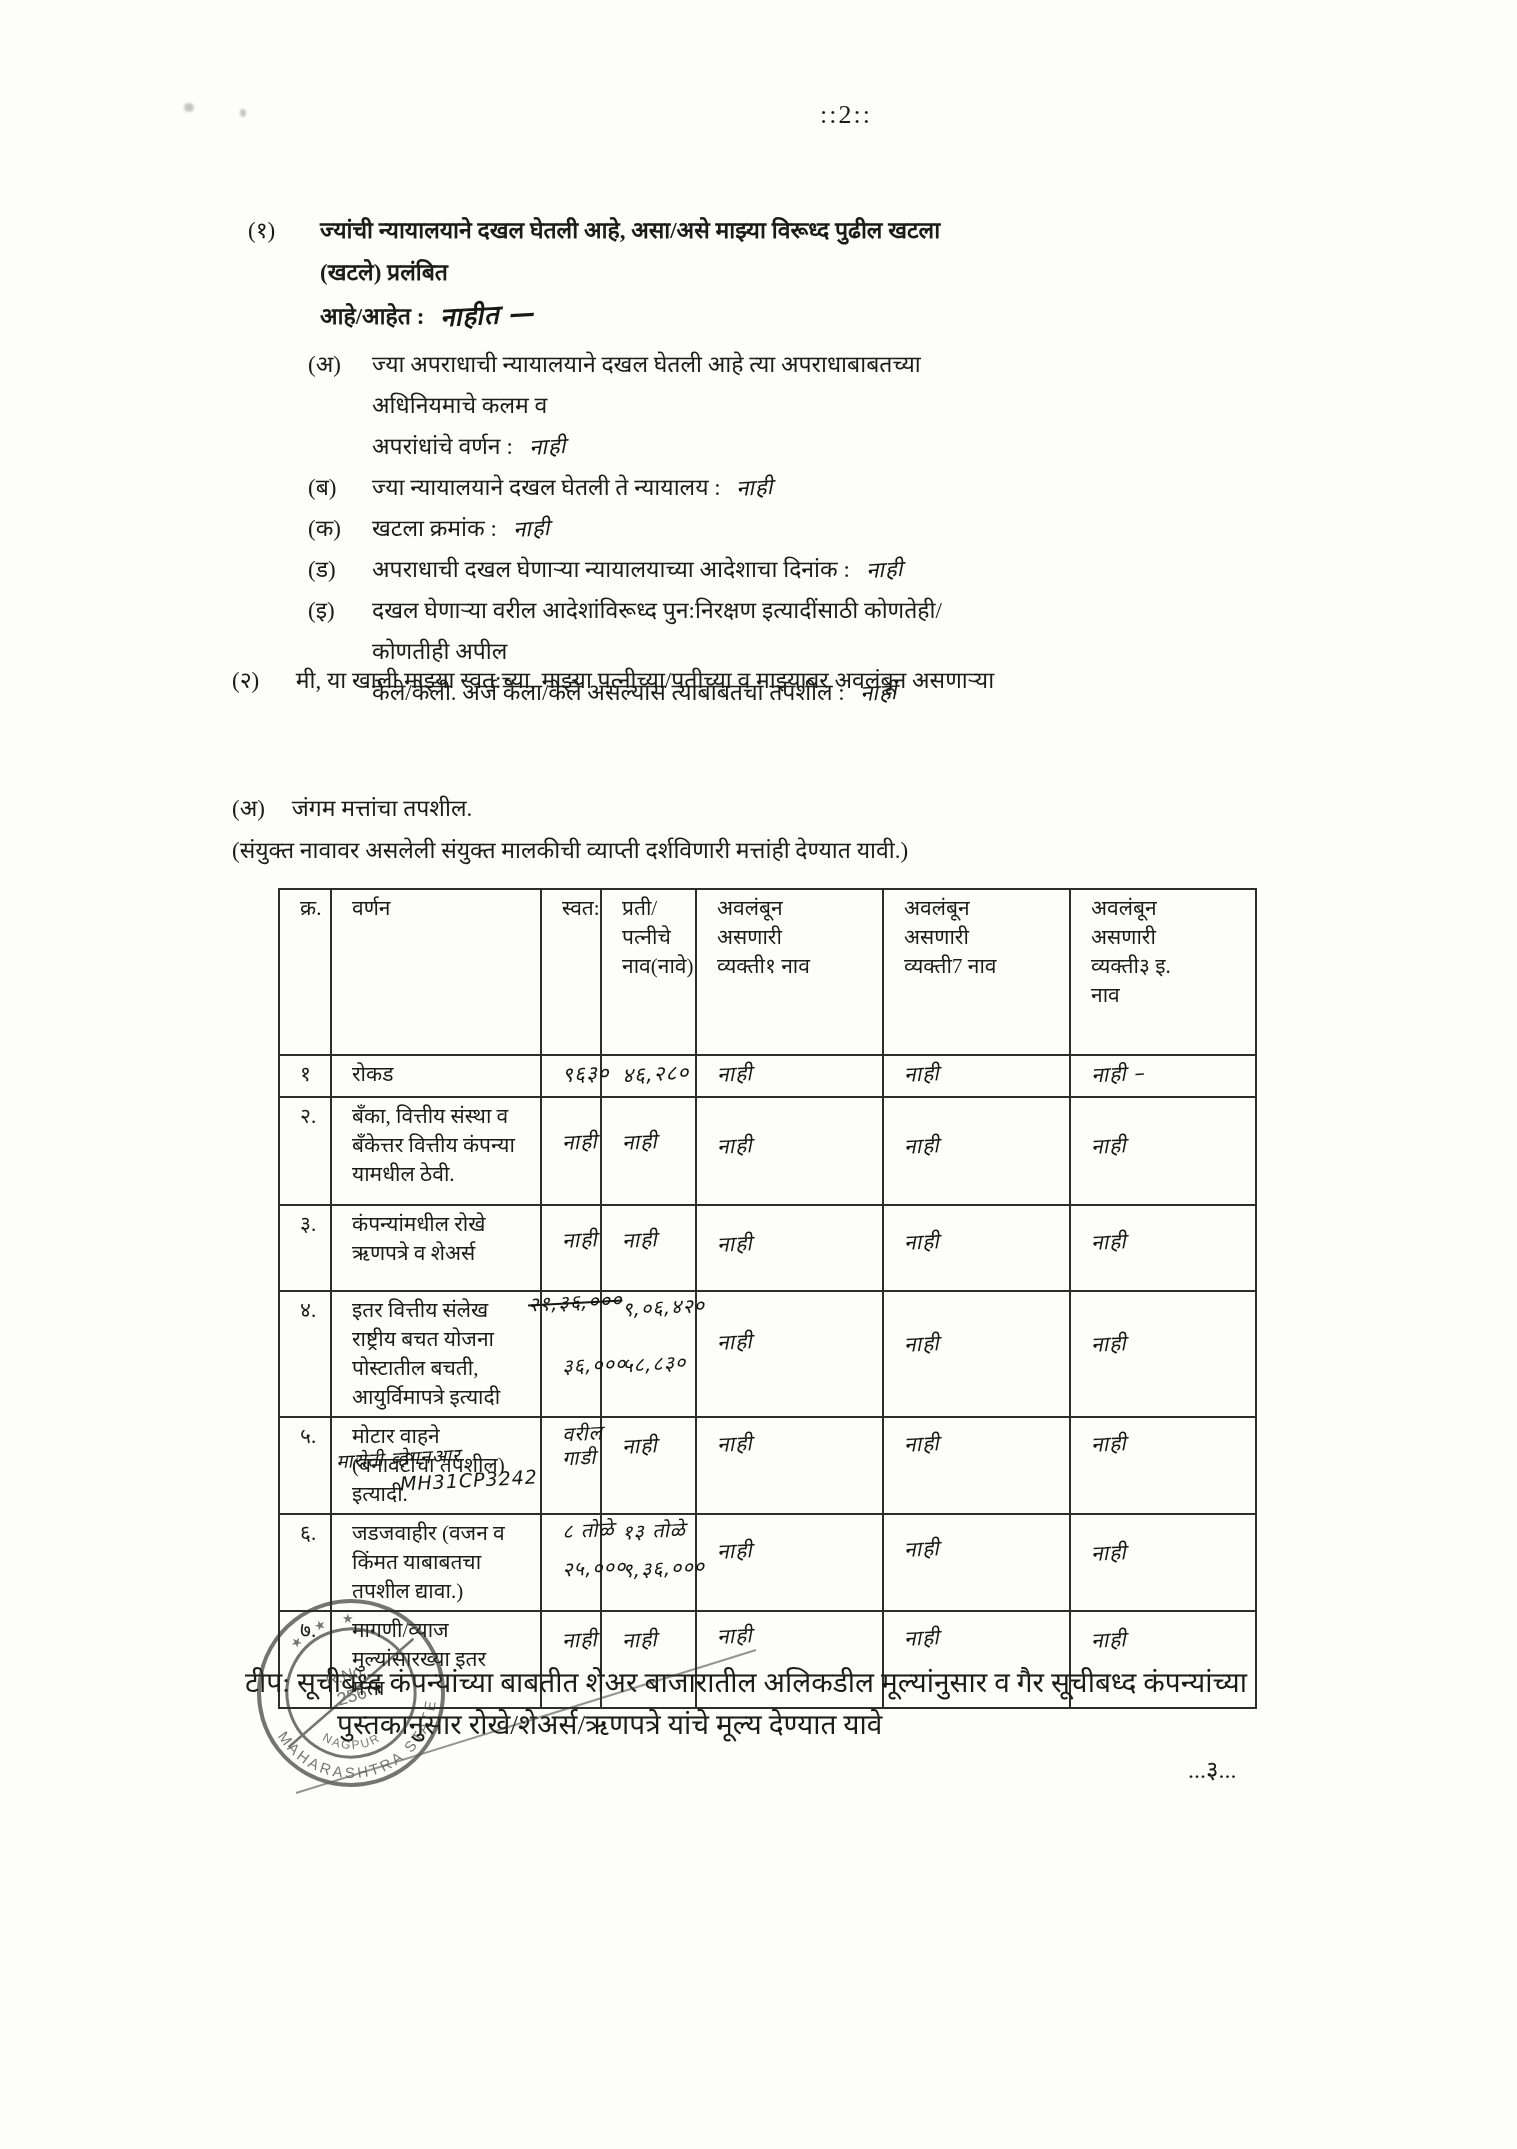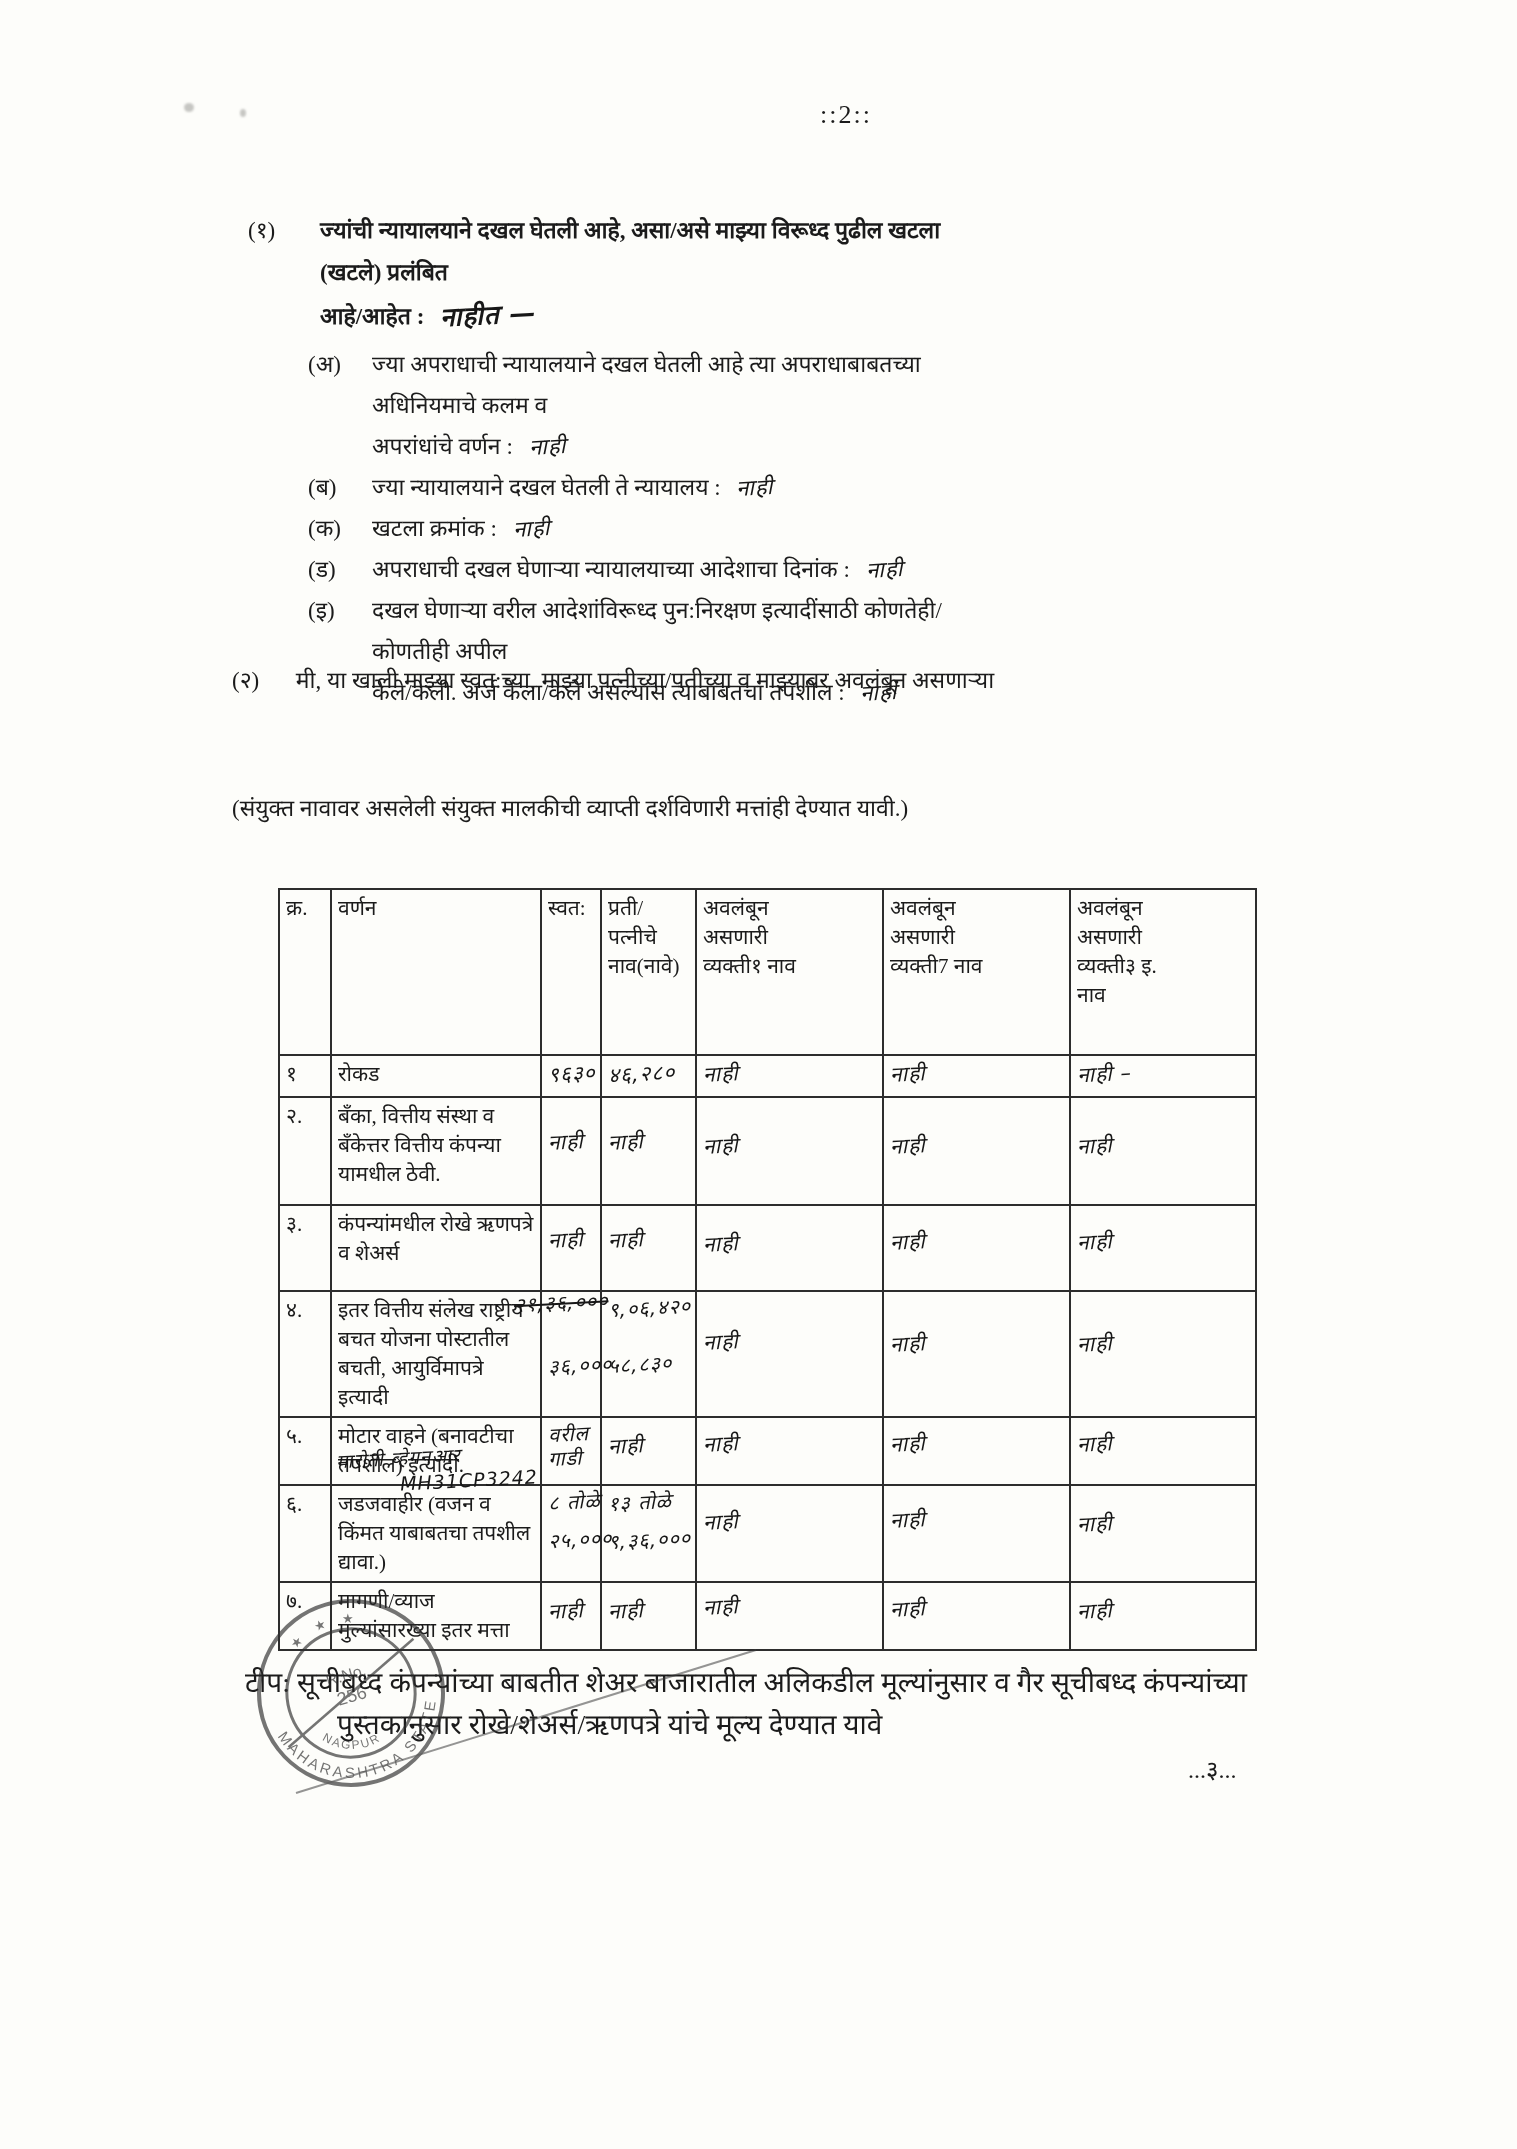--- a/index.html
+++ b/index.html
@@ -10,21 +10,21 @@
   .hand{font-family:"DejaVu Sans",sans-serif;font-style:italic;color:#171717;
         display:inline-block;transform:rotate(-3deg);letter-spacing:1px;}
   .pageno{font-size:26px;letter-spacing:2px;}
   .para{font-size:23px;line-height:42px;text-align:left;}
   .lbl{display:inline-block;min-width:58px;}
   .sub-row{display:flex;font-size:23px;line-height:41px;}
   .sub-lbl{flex:0 0 64px;}
   .answer{font-size:22px;margin-left:10px;}
   table.assets{border-collapse:collapse;table-layout:fixed;width:977px;}
   table.assets th, table.assets td{border:2px solid #2d2d2d;vertical-align:top;
-        padding:4px 6px;font-size:21px;line-height:29px;font-weight:normal;
+        padding:4px 20px;font-size:21px;line-height:29px;font-weight:normal;
         text-align:left;overflow:visible;}
   table.assets th{font-weight:normal;}
   .hdr-narrow{display:inline-block;max-width:94px;font-family:Liberation Serif, serif;}
   .stack{display:block;font-size:20px;line-height:24px;white-space:nowrap;}
   .scribble{position:relative;left:-34px;top:-4px;text-decoration:line-through;}
   .cell-rel{position:relative;}
   .hand-overlay{position:absolute;white-space:nowrap;font-size:19px;}
   .smudge{position:absolute;background:#9a9a96;border-radius:50%;opacity:.55;filter:blur(1px);}
   .footnote{font-size:28px;line-height:42px;}
   .stamp-wrap{opacity:.82;}
@@ -89,20 +89,24 @@
   </div>
 
   <div class="abs para" style="left:232px;top:660px;width:766px;">
     <div>
       <span class="lbl">(२)</span>
       <span>मी, या खाली माझ्या स्वत:च्या, माझ्या पत्नीच्या/पतीच्या व माझ्यावर अवलंबून असणाऱ्या</span>
     </div>
   </div>
 
   <div class="abs para" style="left:232px;top:788px;width:780px;">
+    <div>
+      <span class="lbl" style="min-width:54px;">(अ)</span>
+      <span>जंगम मत्तांचा तपशील.</span>
+    </div>
     <div>(संयुक्त नावावर असलेली संयुक्त मालकीची व्याप्ती दर्शविणारी मत्तांही देण्यात यावी.)</div>
   </div>
 
   <table class="assets abs" style="left:278px;top:888px;">
     <colgroup>
       <col style="width:52px;">
         <col style="width:210px;">
         <col style="width:60px;">
       <col style="width:95px;">
         <col style="width:187px;">

